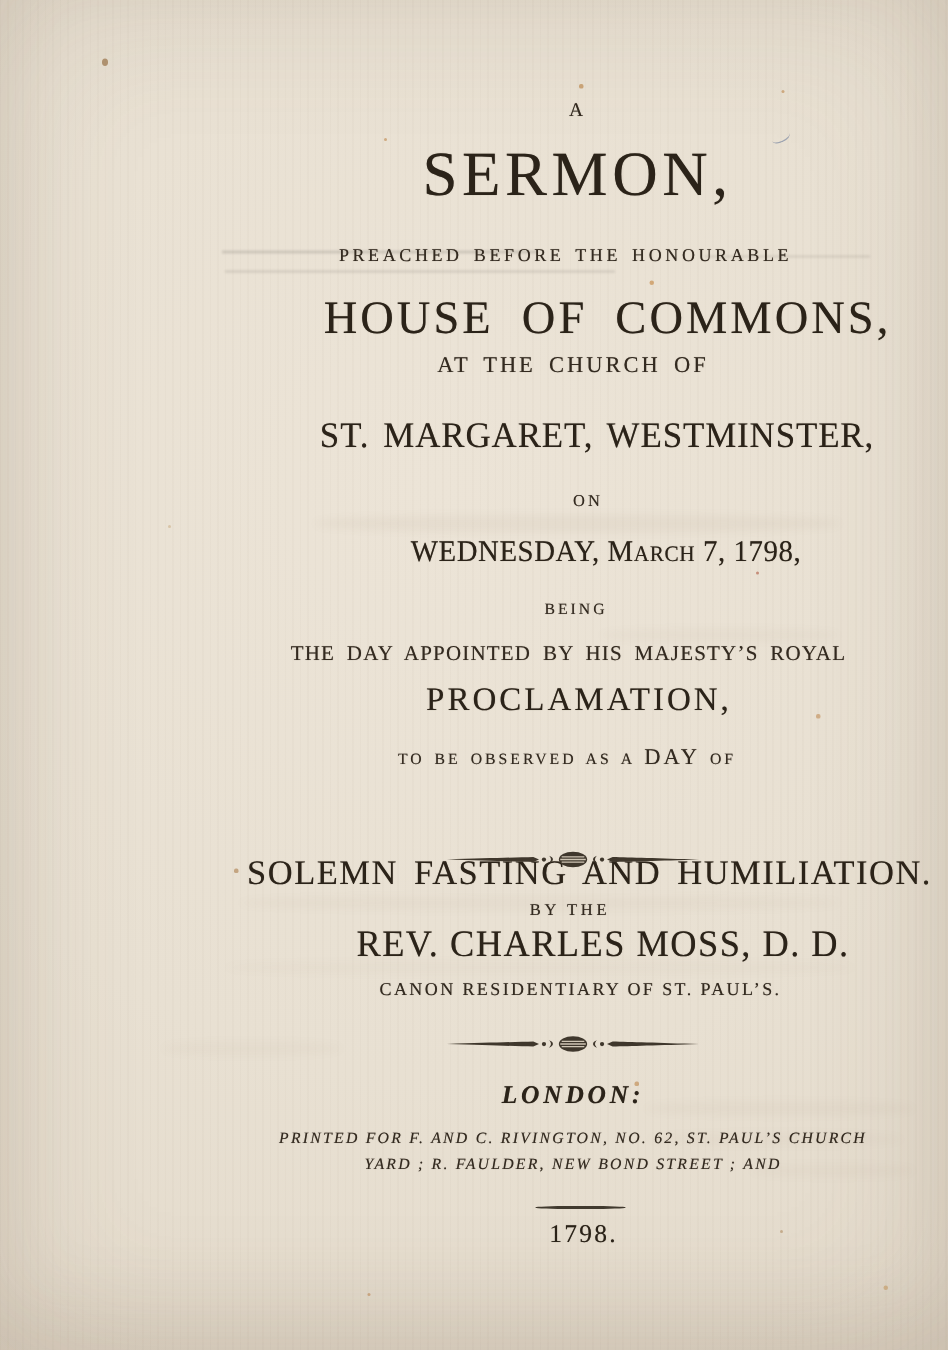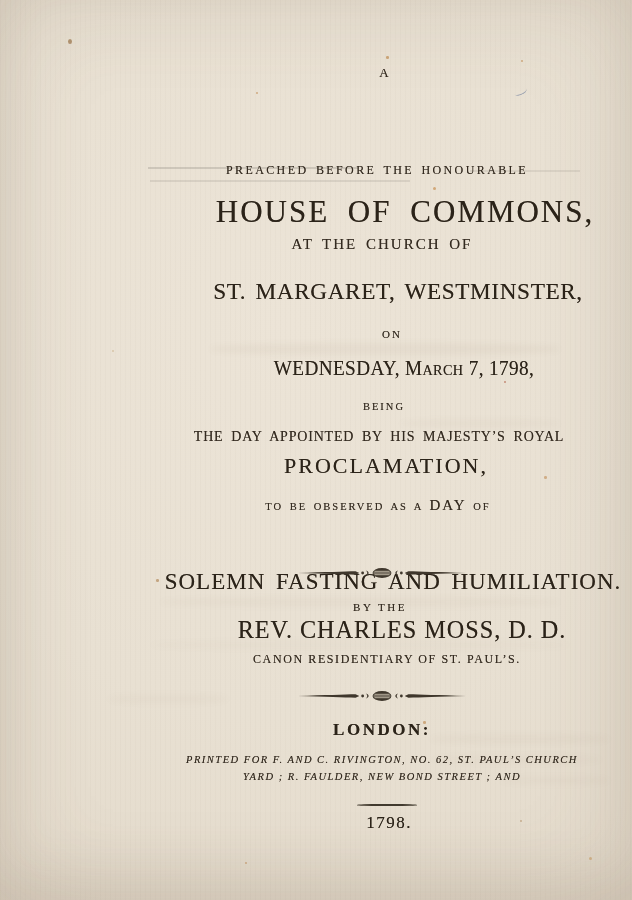--- a/index.html
+++ b/index.html
@@ -40,21 +40,21 @@
   .t-appointed  {top:429px; font-size:14px;  letter-spacing:.8px;  word-spacing:3.5px; --dx:-13px;}
   .t-proclam    {top:454px; font-size:22px;  letter-spacing:2px;   --dx:-6px; color:#2b2319;}
   .t-observed   {top:497px; font-size:10.5px;letter-spacing:2px;   word-spacing:2px; --dx:-14px;}
   .lg           {font-size:15px;margin-top:24px;}
   .t-fasting    {top:521px; font-size:23px;  letter-spacing:1px;   word-spacing:4px; --dx:1px; color:#2b2319;margin-top:48px;}
   .orn1         {top:566px; --dx:-10px;}
   .orn2         {top:689px; --dx:-10px;}
   .t-bythe      {top:601px; font-size:11px;  letter-spacing:2.5px; --dx:-12px;}
   .t-author     {top:616px; font-size:25px;  letter-spacing:1px;   --dx:10px; --sx:.97; color:#2b2319;}
   .t-canon      {top:653px; font-size:12px;  letter-spacing:1.6px; --dx:-5px;}
-  .t-london     {top:720px; font-size:17px;  letter-spacing:2.5px; font-weight:600; --dx:-10px; color:#2b2319;}
+  .t-london     {top:720px; font-size:17px;  letter-spacing:2.5px; font-style:italic; font-weight:600; --dx:-10px; color:#2b2319;}
   .imprint      {top:751px; font-size:10.5px;letter-spacing:1.5px; line-height:17.4px; white-space:normal;font-style:italic; --dx:-10px;}
   .rule{
     position:absolute;top:804px;left:50%;width:60px;height:2.2px;border-radius:40%;
     background:#413a2e;transform:translateX(calc(-50% - 5px));
   }
   .t-year       {top:813px; font-size:17px;  letter-spacing:1.5px; --dx:-3px; color:#2b2319;}
 
   .sp{position:absolute;border-radius:50%;pointer-events:none;}
   .smudge{position:absolute;background:rgba(125,100,75,.55);filter:blur(3px);border-radius:45%;pointer-events:none;}
   .streak{position:absolute;height:1.6px;background:rgba(95,90,84,.45);filter:blur(.7px);pointer-events:none;}
@@ -91,20 +91,21 @@
   <div class="sp" style="left:504px;top:381px;width:2px;height:2px;background:#a33b22;opacity:.5"></div>
   <div class="sp" style="left:544px;top:476px;width:2.5px;height:2.5px;background:#b5742e;opacity:.45"></div>
   <div class="sp" style="left:156px;top:579px;width:2.5px;height:2.5px;background:#a06a30;opacity:.5"></div>
   <div class="sp" style="left:423px;top:721px;width:2.5px;height:2.5px;background:#b5742e;opacity:.5"></div>
   <div class="sp" style="left:520px;top:820px;width:2px;height:2px;background:#9a6a33;opacity:.4"></div>
   <div class="sp" style="left:245px;top:862px;width:2px;height:2px;background:#b5742e;opacity:.45"></div>
   <div class="sp" style="left:589px;top:857px;width:3px;height:3px;background:#c08a40;opacity:.45"></div>
 
   <div class="pg">
     <div class="ln t-a">A</div>
+    <div class="ln t-title">SERMON,</div>
     <div class="ln t-preached">PREACHED BEFORE THE HONOURABLE</div>
     <div class="ln t-house">HOUSE OF COMMONS,</div>
     <div class="ln t-atchurch">AT THE CHURCH OF</div>
     <div class="ln t-church">ST. MARGARET, WESTMINSTER,</div>
     <div class="ln t-on">ON</div>
 
     <div class="ln t-date"><span>WEDNESDAY, M</span><span class="sc">ARCH</span><span> 7, 1798,</span></div>
 
     <div class="ln t-being">BEING</div>
     <div class="ln t-appointed">THE DAY APPOINTED BY HIS MAJESTY’S ROYAL</div>

